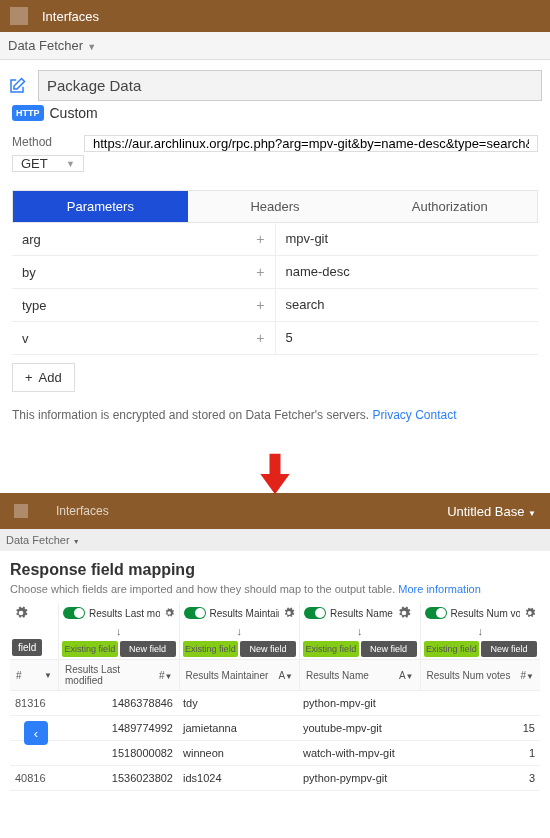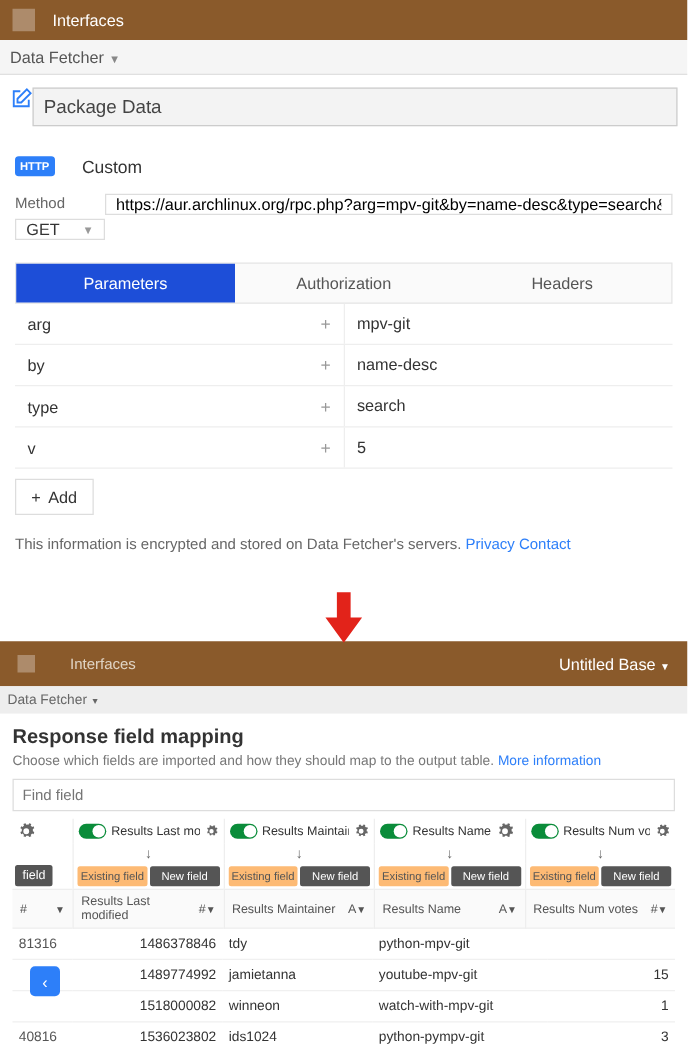--- a/index.html
+++ b/index.html
@@ -2,24 +2,24 @@
 <html><head>
 <meta charset="utf-8">
 <style>
 *{box-sizing:border-box;margin:0;padding:0;font-family:-apple-system,BlinkMacSystemFont,"Segoe UI",sans-serif}
 body{width:550px;background:#fff;font-size:13px;color:#333}
 .topbar{background:#8a5a2b;height:32px;display:flex;align-items:center;padding:0 10px;color:#fff}
 .cube{width:18px;height:18px;background:rgba(255,255,255,.3);margin-right:14px}
 .breadcrumb{background:#f5f5f5;padding:6px 8px;font-size:13px;color:#555;border-bottom:1px solid #e0e0e0}
 .breadcrumb .chev{font-size:9px;margin-left:4px;color:#888}
 .panel{padding:10px 8px}
-.namerow{display:flex;gap:0;margin-bottom:20px}
+.namerow{display:flex;align-items:center;gap:12px;margin-bottom:0}
 .editicon{width:18px;height:18px;color:#2d7ff9}
 .nameinput{flex:1;border:1px solid #ccc;background:#f3f3f3;padding:6px 8px;font-size:15px;color:#444}
-.badge{display:inline-flex;align-items:flex-start;gap:22px;margin:4px 0 14px 4px}
+.badge{display:inline-flex;align-items:flex-start;gap:6px;margin:4px 0 14px 4px}
 .http{background:#2d7ff9;color:#fff;font-size:9px;font-weight:bold;padding:3px 4px;border-radius:3px}
 .custom{font-size:14px;color:#333}
 .row{display:flex;padding:0 4px}
 .lbl{font-size:12px;color:#666;margin-bottom:6px}
 .req{color:#d33}
 .method{width:72px}
 .url{flex:1}
 .select,.input{width:100%;border:1px solid #ddd;padding:0 8px;font-size:13px;background:#fff}
 .select{display:flex;justify-content:space-between;align-items:center}
 .tabs{display:flex;margin:18px 4px 0;background:#fafafa;border:1px solid #e5e5e5}
@@ -47,21 +47,21 @@
 .leftcol{width:48px;flex-shrink:0}
 .col{flex:1;min-width:0;border-left:1px solid #eee}
 .chead{display:flex;align-items:center;gap:4px;padding:3px 4px}
 .gear{width:14px;height:14px;color:#666}
 .toggle{width:22px;height:12px;background:#0a8c3a;border-radius:6px;position:relative;flex-shrink:0}
 .toggle::after{content:"";position:absolute;right:1px;top:1px;width:10px;height:10px;background:#fff;border-radius:50%}
 .cname{font-size:10px;color:#333;white-space:nowrap;overflow:hidden}
 .downarr{text-align:center;font-size:11px;color:#666;padding:2px}
 .pills{display:flex;gap:2px;padding:2px 3px}
 .pill{flex:1;font-size:9px;padding:3px 2px;text-align:center;border-radius:2px}
-.pill.ex{background:#fdba74;color:#555}
+.pill.ex{background:#84cc16;color:#555}
 .pill.nw{background:#555;color:#fff}
 .fieldpill{background:#555;color:#fff;font-size:10px;padding:3px 6px;border-radius:2px;margin:2px}
 .subhead{display:flex;align-items:center;justify-content:space-between;padding:4px 6px;border-top:1px solid #eee;border-bottom:1px solid #eee;font-size:10px;color:#555;background:#fafafa}
 .table{width:100%;border-collapse:collapse;font-size:11px}
 .table td{padding:6px 5px;border-bottom:1px solid #f0f0f0;white-space:nowrap;overflow:hidden}
 .table td.r{text-align:right}
 .idcell{width:48px;color:#555}
 .backbtn{position:absolute;left:14px;width:24px;height:24px;background:#2d7ff9;color:#fff;border-radius:4px;display:flex;align-items:center;justify-content:center;font-size:13px}
 .tablewrap{position:relative}
 </style>
@@ -98,22 +98,22 @@
           <span style="font-size:9px;color:#999">▼</span>
       </div>
     </div>
     <div class="url">
       <input class="input" value="https://aur.archlinux.org/rpc.php?arg=mpv-git&amp;by=name-desc&amp;type=search&amp;v=5" style="">
     </div>
   </div>
 
   <div class="tabs">
     <div class="tab active">Parameters</div>
+    <div class="tab">Headers</div>
     <div class="tab">Authorization</div>
-    <div class="tab">Headers</div>
   </div>
 
   <div class="params" id="params-body">
       <div class="prow">
       <div class="pkey">arg<span class="plus">+</span></div>
       <div class="pval">mpv-git</div>
     </div>
       <div class="prow">
       <div class="pkey">by<span class="plus">+</span></div>
       <div class="pval">name-desc</div>
@@ -155,21 +155,20 @@
 </div>
 <div class="bc2">
   <span>Data Fetcher</span> <span style="font-size:7px">▼</span>
 </div>
 
 <div class="mapping">
   <div class="mtitle">Response field mapping</div>
   <div class="msub">
     <span>Choose which fields are imported and how they should map to the output table.</span> <a>More information</a>
   </div>
-  <input class="find" placeholder="Find field" style="">
 
   <div class="cols" id="col-heads">
       <div class="leftcol chead">
         <svg class="gear" viewBox="0 0 24 24" fill="currentColor">
           <path d="M12 8a4 4 0 100 8 4 4 0 000-8zm9 4l2 1-1 3-2-1a8 8 0 01-2 2l1 2-3 1-1-2a8 8 0 01-3 0l-1 2-3-1 1-2a8 8 0 01-2-2l-2 1-1-3 2-1a8 8 0 010-3l-2-1 1-3 2 1a8 8 0 012-2l-1-2 3-1 1 2a8 8 0 013 0l1-2 3 1-1 2a8 8 0 012 2l2-1 1 3-2 1a8 8 0 010 3z"></path>
         </svg>
       </div>
       <div class="col chead">
       <div class="toggle"></div>
       <span class="cname">Results Last modified</span>

